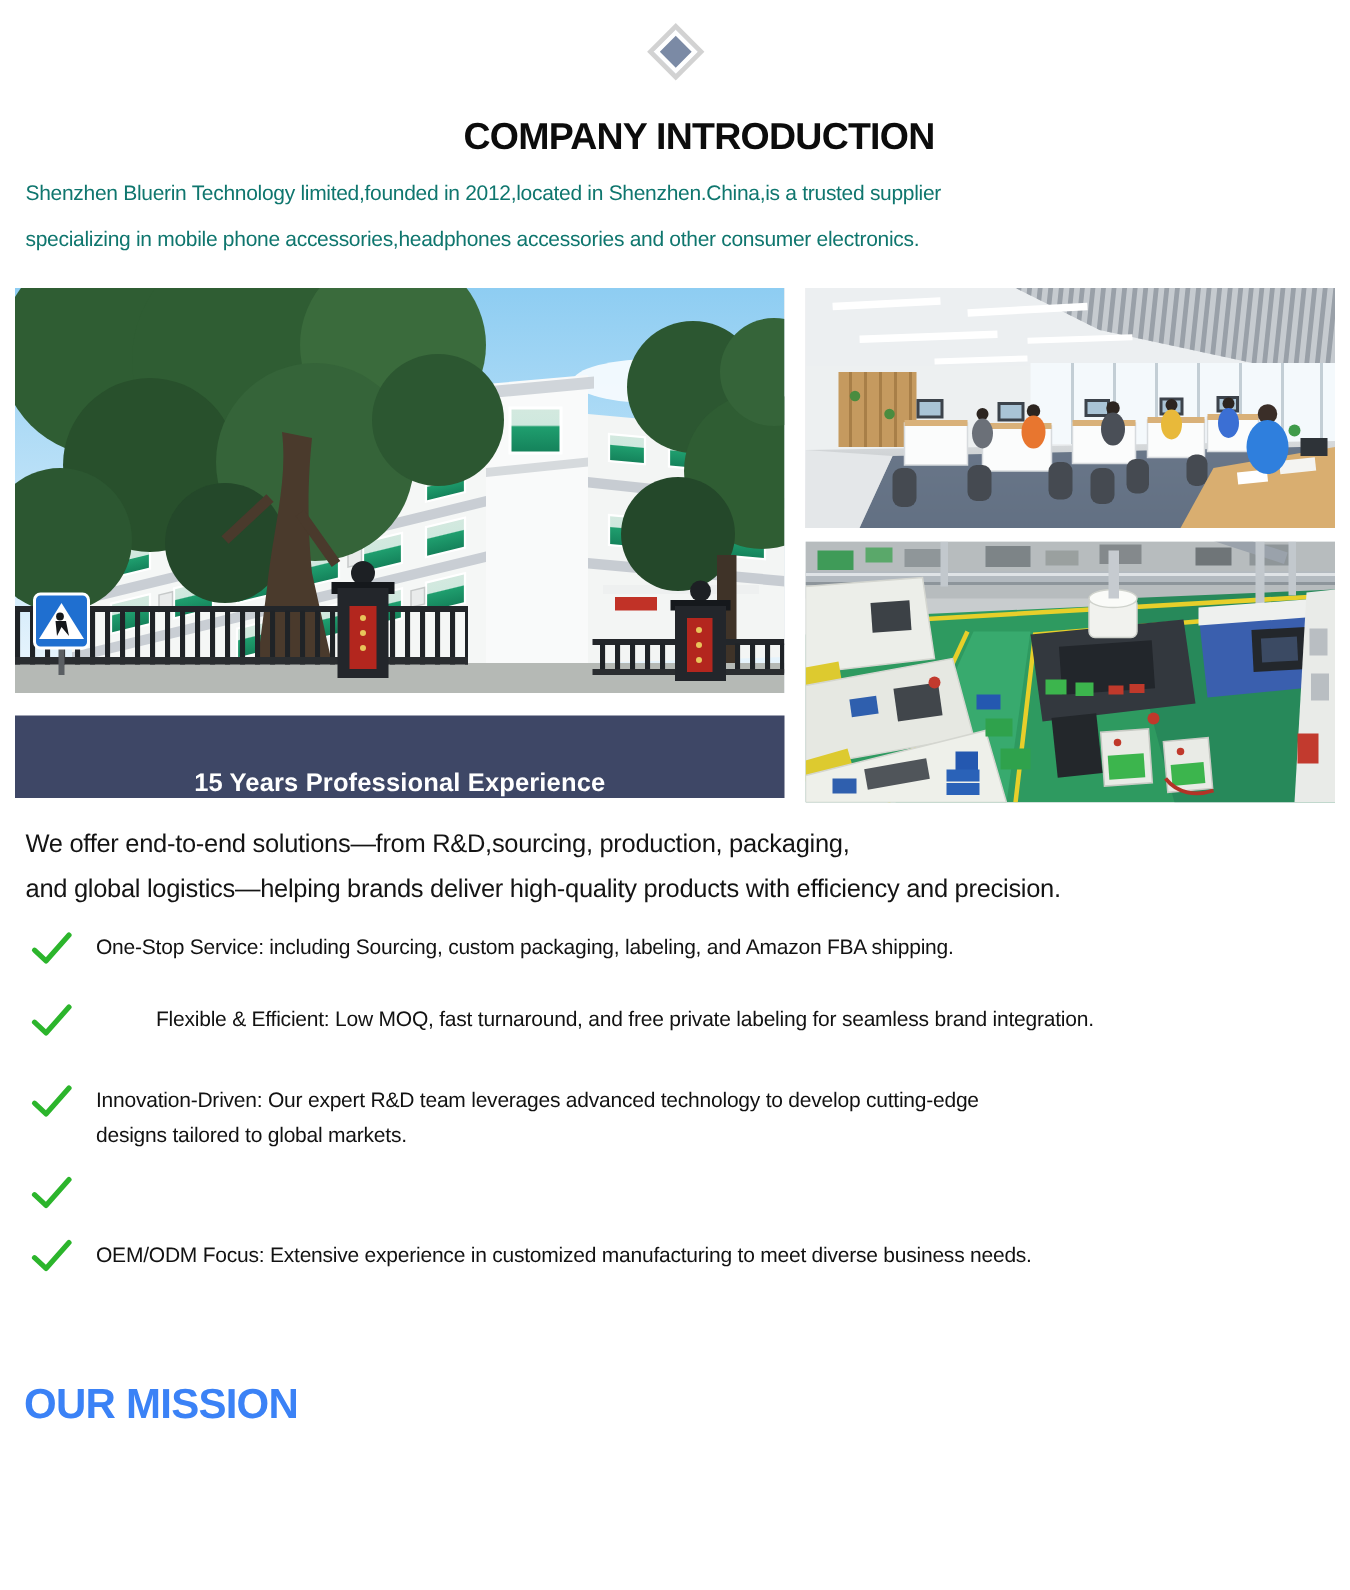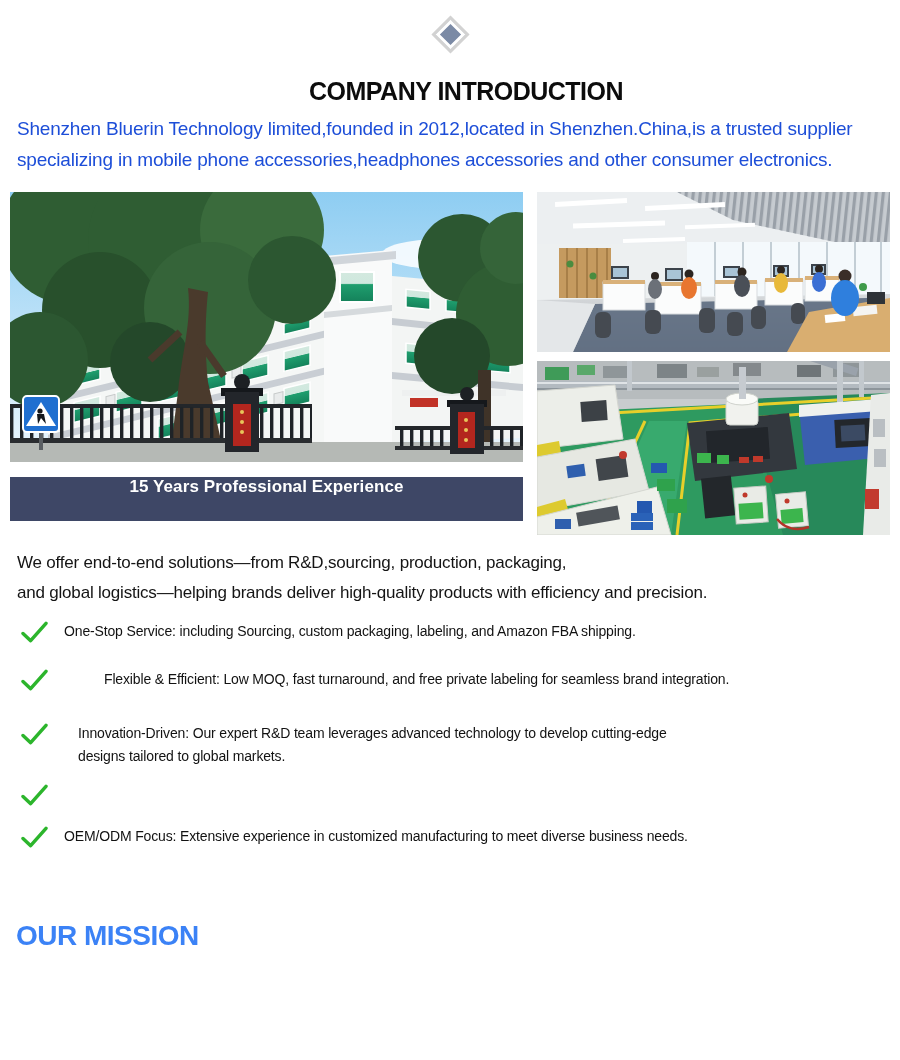--- a/index.html
+++ b/index.html
@@ -16,49 +16,49 @@
     border:3px solid #ffffff;
     outline:3px solid var(--diamond-outer,#d2d2d2);
   }
   .title{
     position:absolute;left:0;top:58px;width:900px;margin:16px;
     text-align:center;font-size:25px;line-height:34px;font-weight:bold;
     letter-spacing:-0.5px;color:#0c0c0c;
   }
   .intro{
     position:absolute;left:17px;top:113px;width:872px;margin:0;
-    font-size:19px;line-height:31px;letter-spacing:-0.2px;
-    white-space:pre-line;color:#1d4ed8;
+    font-size:14px;line-height:31px;letter-spacing:-0.2px;
+    white-space:pre-line;color:#0f766e;
   }
   
   .photo{position:absolute;margin:0;padding:0;overflow:hidden;background:#dfe3e6;}
   .photo svg{display:block;}
   .photo-building{left:10px;top:192px;width:513px;height:270px;}
   .photo-office{left:537px;top:192px;width:353px;height:160px;}
   .photo-factory{left:537px;top:361px;width:353px;height:174px;}
   .banner{
-    position:absolute;left:10px;top:477px;width:513px;height:44px;
+    position:absolute;left:10px;top:477px;width:513px;height:55px;
     background:var(--banner-bg,#3e4766);
     color:#ffffff;font-size:17px;font-weight:bold;letter-spacing:0.1px;
-    display:flex;align-items:flex-start;justify-content:center;
+    display:flex;align-items:flex-end;justify-content:center;
   }
   .solutions{
     position:absolute;left:17px;top:548px;width:872px;margin:0;
     font-size:17px;line-height:30px;letter-spacing:-0.2px;
     white-space:pre-line;color:#141414;
   }
   
   .features{
     position:absolute;left:20px;top:620px;width:860px;margin:0;padding:0;
     list-style:none;
   }
   .features li{display:flex;align-items:flex-start;}
   .features li:nth-child(1){margin-bottom:24px;}
   .features li:nth-child(2){margin-bottom:30px;gap:40px;}
-  .features li:nth-child(3){margin-bottom:15px;gap:14px;}
+  .features li:nth-child(3){margin-bottom:15px;}
   .features li:nth-child(4){margin-bottom:18px;}
   .check{flex:0 0 auto;margin:1px 15px 0 0;}
   .feature-text{
     font-size:14px;line-height:23px;letter-spacing:-0.15px;
     white-space:pre-line;max-width:812px;color:#121212;
   }
   
   .mission-title{
     position:absolute;left:16px;top:920px;margin:0;
     font-size:28px;line-height:32px;font-weight:bold;letter-spacing:-0.5px;color:#3b82f6;

